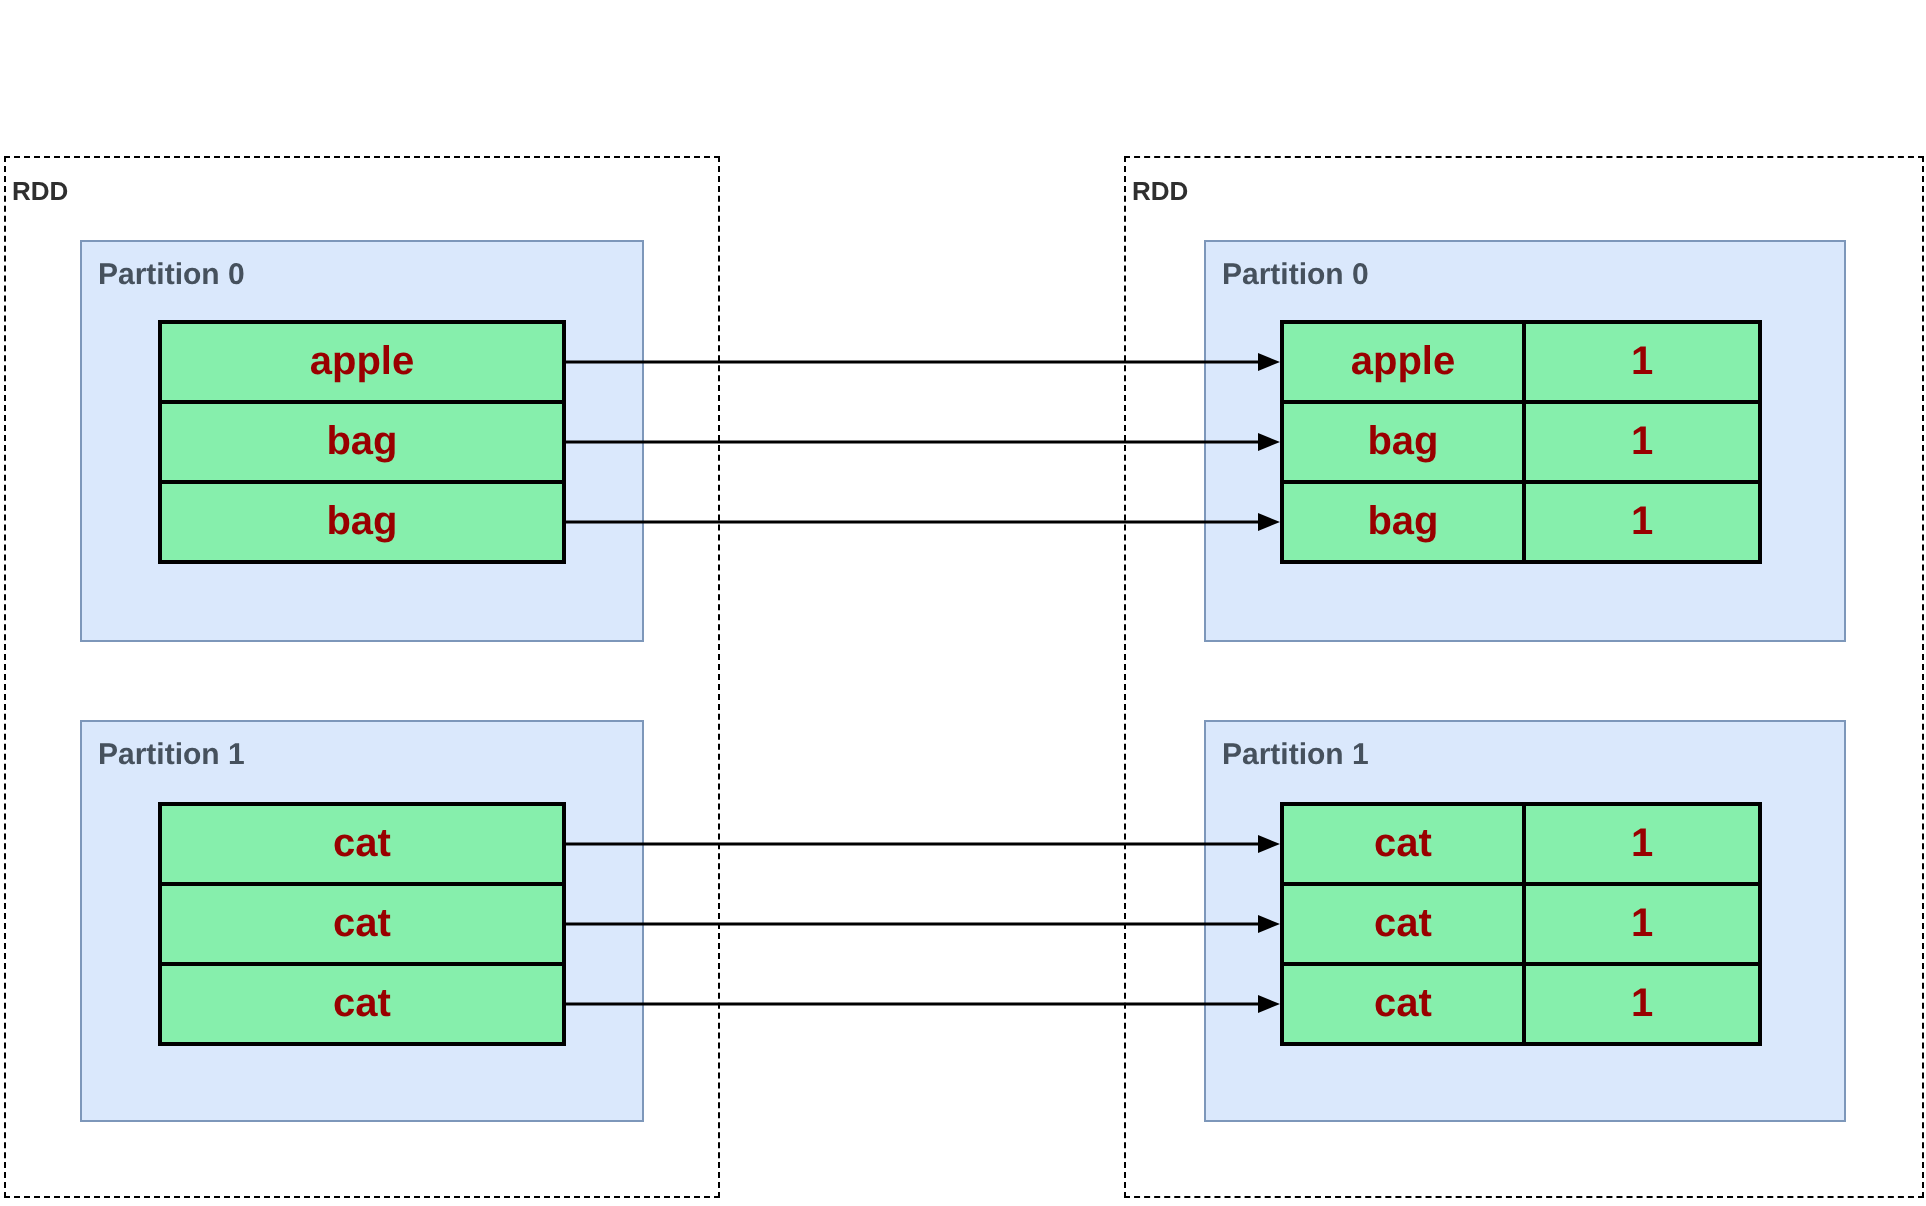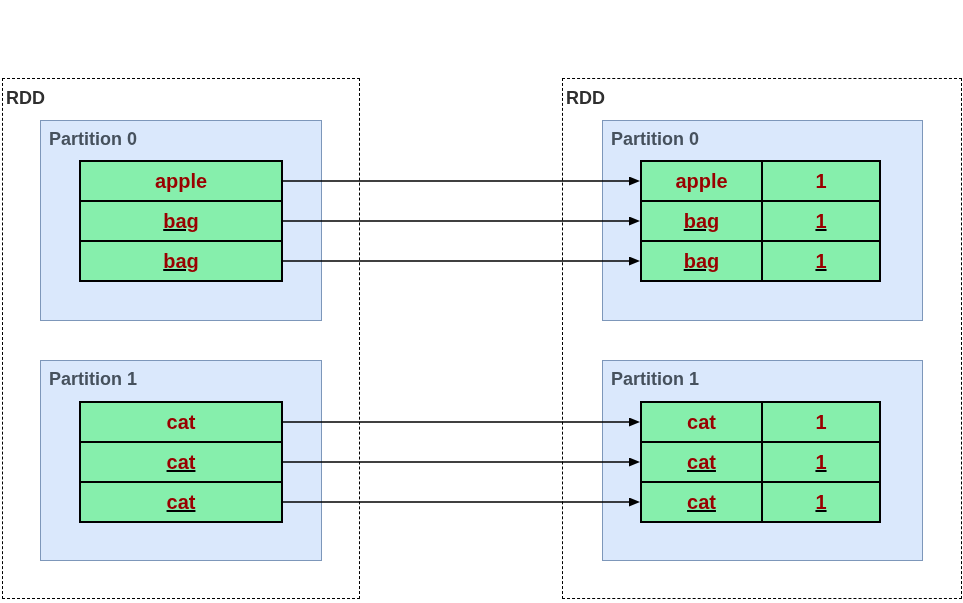--- a/index.html
+++ b/index.html
@@ -25,58 +25,58 @@
     position: absolute;
     border: 1px dashed #000000;
     background: transparent;
   }
   .rdd-left  { left: 2px;   top: 78px; width: 356px; height: 519px; }
   .rdd-right { left: 562px; top: 78px; width: 398px; height: 519px; }
   .rdd-label {
     position: absolute;
     top: 9px;
     left: 3px;
-    font-size: 18px;
+    font-size: 13px;
     font-weight: bold;
     color: #2f2f2f;
   }
   .partition {
     position: absolute;
     background: #dae8fc;
     border: 1px solid #7d97ba;
     box-sizing: border-box;
   }
   .p-left-0  { left: 40px;  top: 120px; width: 282px; height: 201px; }
   .p-left-1  { left: 40px;  top: 360px; width: 282px; height: 201px; }
   .p-right-0 { left: 602px; top: 120px; width: 321px; height: 201px; }
   .p-right-1 { left: 602px; top: 360px; width: 321px; height: 201px; }
   .partition-label {
     margin: 8px 0 0 8px;
-    font-size: 18px;
+    font-size: 15px;
     font-weight: bold;
     color: #46515d;
   }
   .stack {
     position: absolute;
     box-sizing: border-box;
     border: 2px solid #000000;
     background: #86efac;
     display: flex;
     flex-direction: column;
   }
   .stack-left  { width: 204px; height: 122px; left: 79px; }
   .stack-right { width: 241px; height: 122px; left: 640px; }
   .stack-top    { top: 160px; }
   .stack-bottom { top: 401px; }
   .record-row {
     flex: 1;
     display: flex;
     align-items: stretch;
   }
-  .record-row + .record-row { border-top: 2px solid #000000; text-decoration: underline; }
+  .record-row + .record-row { border-top: 2px solid #000000; }
   .cell {
     display: flex;
     align-items: center;
     justify-content: center;
     font-size: 20px;
     font-weight: bold;
     color: #990000;
   }
   .cell-single { flex: 1; }
   .cell-key { width: 119px; }

